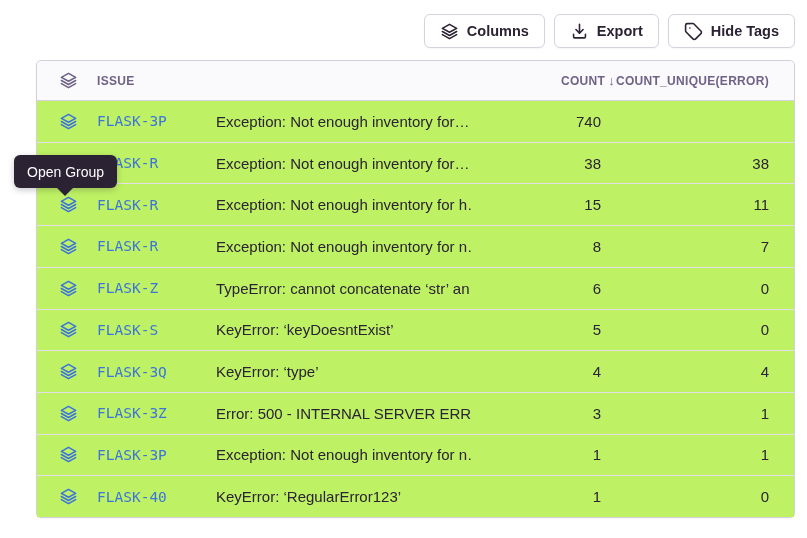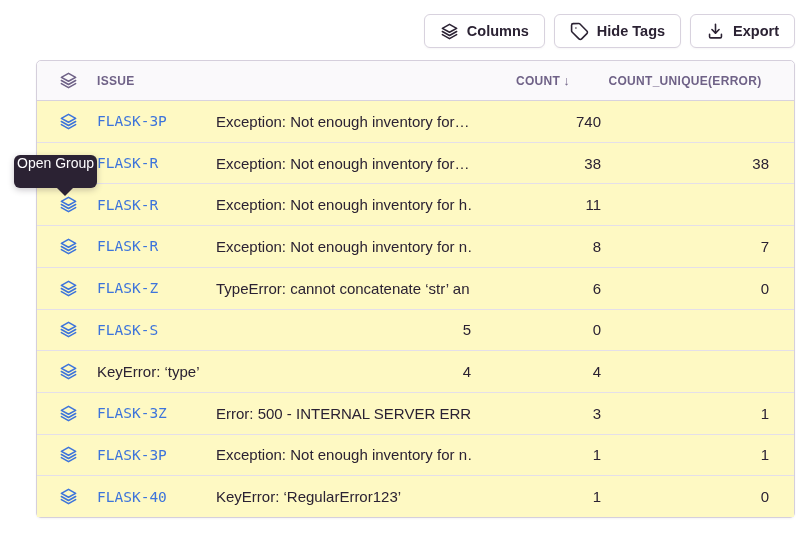--- a/index.html
+++ b/index.html
@@ -26,40 +26,40 @@
   }
   .grid {
     display:grid; grid-template-columns:38px 119px 1fr 130px 168px;
     align-items:center; padding:0 25px 0 22px;
   }
   .thead {
     flex:0 0 40px; height:40px; background:#FAF9FB;
     border-bottom:1px solid #D8D2DE; border-radius:5px 5px 0 0;
     font-size:12px; font-weight:700; color:#6F6287; letter-spacing:0.3px;
   }
-  .thead .num { text-align:center; cursor:pointer; }
+  .thead .num { text-align:right; cursor:pointer; }
   .sort-arrow { display:inline-block; margin-left:3px; margin-right:-14px; font-weight:400; font-size:13px; }
   .tbody { flex:1 1 auto; display:flex; flex-direction:column; }
-  .row { flex:1 1 0; font-size:15px; color:#2B2233; background:#fef9c3; }
+  .row { flex:1 1 0; font-size:15px; color:#2B2233; background:#bef264; }
   .row:not(:last-child) { border-bottom:1px solid #E4DFE9; }
   .icon-cell { display:flex; align-items:center; }
   .icon-cell svg { width:19px; height:19px; }
   .hdr-icon { color:#6F6287; }
   .row-icon { color:#3D74DB; cursor:pointer; }
   .id-cell {
     font-family:"DejaVu Sans Mono", monospace; font-size:14.5px;
     color:#3D74DB; text-decoration:none; cursor:pointer; white-space:nowrap;
   }
   .title-cell { white-space:nowrap; overflow:hidden; padding-right:10px; }
   .num { text-align:right; font-variant-numeric:tabular-nums; }
 
   
   .tooltip {
-    position:absolute; left:14px; top:155px; height:33px; padding:0 3px;
-    display:flex; align-items:flex-start; z-index:5;
+    position:absolute; left:14px; top:155px; height:33px; padding:0 13px;
+    display:flex; align-items:center; z-index:5;
     background:#2B2233; color:#FDFCFE; font-size:14px; border-radius:6px;
     box-shadow:0 2px 6px rgba(43,34,51,0.25);
   }
   .tooltip-arrow {
     position:absolute; left:43px; bottom:-8px; width:0; height:0;
     border-left:8px solid transparent; border-right:8px solid transparent;
     border-top:8px solid #2B2233;
   }
 </style>
 </head>
@@ -74,35 +74,35 @@
           <path d="M12 3 21 8l-9 5-9-5 9-5z"></path>
             <path d="M3 12l9 5 9-5"></path>
             <path d="M3 16l9 5 9-5"></path>
         </svg>
       </span>
       <span>Columns</span>
     </button>
     <button class="btn">
       <span class="icon-cell">
         <svg viewBox="0 0 24 24" fill="none" stroke="currentColor" stroke-width="2" stroke-linecap="round" stroke-linejoin="round">
-          <path d="M12.6 2.6A2 2 0 0 0 11.2 2H4a2 2 0 0 0-2 2v7.2a2 2 0 0 0 .6 1.4l8.7 8.7a2.4 2.4 0 0 0 3.4 0l6.6-6.6a2.4 2.4 0 0 0 0-3.4z"></path>
-          <circle cx="7.5" cy="7.5" r="1" fill="currentColor" stroke="none"></circle>
-        </svg>
-      </span>
-      <span>Hide Tags</span>
+          <path d="M12 3v11"></path>
+            <path d="M7.5 9.5 12 14l4.5-4.5"></path>
+            <path d="M4.5 15.5v3A1.5 1.5 0 0 0 6 20h12a1.5 1.5 0 0 0 1.5-1.5v-3"></path>
+        </svg>
+      </span>
+      <span>Export</span>
     </button>
     <button class="btn">
       <span class="icon-cell">
         <svg viewBox="0 0 24 24" fill="none" stroke="currentColor" stroke-width="2" stroke-linecap="round" stroke-linejoin="round">
-          <path d="M12 3v11"></path>
-            <path d="M7.5 9.5 12 14l4.5-4.5"></path>
-            <path d="M4.5 15.5v3A1.5 1.5 0 0 0 6 20h12a1.5 1.5 0 0 0 1.5-1.5v-3"></path>
-        </svg>
-      </span>
-      <span>Export</span>
+          <path d="M12.6 2.6A2 2 0 0 0 11.2 2H4a2 2 0 0 0-2 2v7.2a2 2 0 0 0 .6 1.4l8.7 8.7a2.4 2.4 0 0 0 3.4 0l6.6-6.6a2.4 2.4 0 0 0 0-3.4z"></path>
+          <circle cx="7.5" cy="7.5" r="1" fill="currentColor" stroke="none"></circle>
+        </svg>
+      </span>
+      <span>Hide Tags</span>
     </button>
   </div>
 
   <div class="table">
     <div class="thead grid">
       <span class="icon-cell hdr-icon">
         <svg viewBox="0 0 24 24" fill="none" stroke="currentColor" stroke-width="2" stroke-linecap="round" stroke-linejoin="round">
           <path d="M12 3 21 8l-9 5-9-5 9-5z"></path>
             <path d="M3 12l9 5 9-5"></path>
             <path d="M3 16l9 5 9-5"></path>
@@ -144,20 +144,21 @@
   <div class="row grid">
     <span class="icon-cell row-icon">
       <svg viewBox="0 0 24 24" fill="none" stroke="currentColor" stroke-width="2" stroke-linecap="round" stroke-linejoin="round">
         <path d="M12 3 21 8l-9 5-9-5 9-5z"></path>
               <path d="M3 12l9 5 9-5"></path>
               <path d="M3 16l9 5 9-5"></path>
       </svg>
     </span>
     <a class="id-cell">FLASK-R</a>
     <span class="title-cell">Exception: Not enough inventory for h…</span>
+    <span class="num">15</span>
     <span class="num">11</span>
   </div>
 
   <div class="row grid">
     <span class="icon-cell row-icon">
       <svg viewBox="0 0 24 24" fill="none" stroke="currentColor" stroke-width="2" stroke-linecap="round" stroke-linejoin="round">
         <path d="M12 3 21 8l-9 5-9-5 9-5z"></path>
               <path d="M3 12l9 5 9-5"></path>
               <path d="M3 16l9 5 9-5"></path>
       </svg>
@@ -184,32 +185,34 @@
 
   <div class="row grid">
     <span class="icon-cell row-icon">
       <svg viewBox="0 0 24 24" fill="none" stroke="currentColor" stroke-width="2" stroke-linecap="round" stroke-linejoin="round">
         <path d="M12 3 21 8l-9 5-9-5 9-5z"></path>
               <path d="M3 12l9 5 9-5"></path>
               <path d="M3 16l9 5 9-5"></path>
       </svg>
     </span>
     <a class="id-cell">FLASK-S</a>
+    <span class="title-cell">KeyError: ‘keyDoesntExist’</span>
     <span class="num">5</span>
     <span class="num">0</span>
   </div>
 
   <div class="row grid">
     <span class="icon-cell row-icon">
       <svg viewBox="0 0 24 24" fill="none" stroke="currentColor" stroke-width="2" stroke-linecap="round" stroke-linejoin="round">
         <path d="M12 3 21 8l-9 5-9-5 9-5z"></path>
               <path d="M3 12l9 5 9-5"></path>
               <path d="M3 16l9 5 9-5"></path>
       </svg>
     </span>
+    <a class="id-cell">FLASK-3Q</a>
     <span class="title-cell">KeyError: ‘type’</span>
     <span class="num">4</span>
     <span class="num">4</span>
   </div>
 
   <div class="row grid">
     <span class="icon-cell row-icon">
       <svg viewBox="0 0 24 24" fill="none" stroke="currentColor" stroke-width="2" stroke-linecap="round" stroke-linejoin="round">
         <path d="M12 3 21 8l-9 5-9-5 9-5z"></path>
               <path d="M3 12l9 5 9-5"></path>

